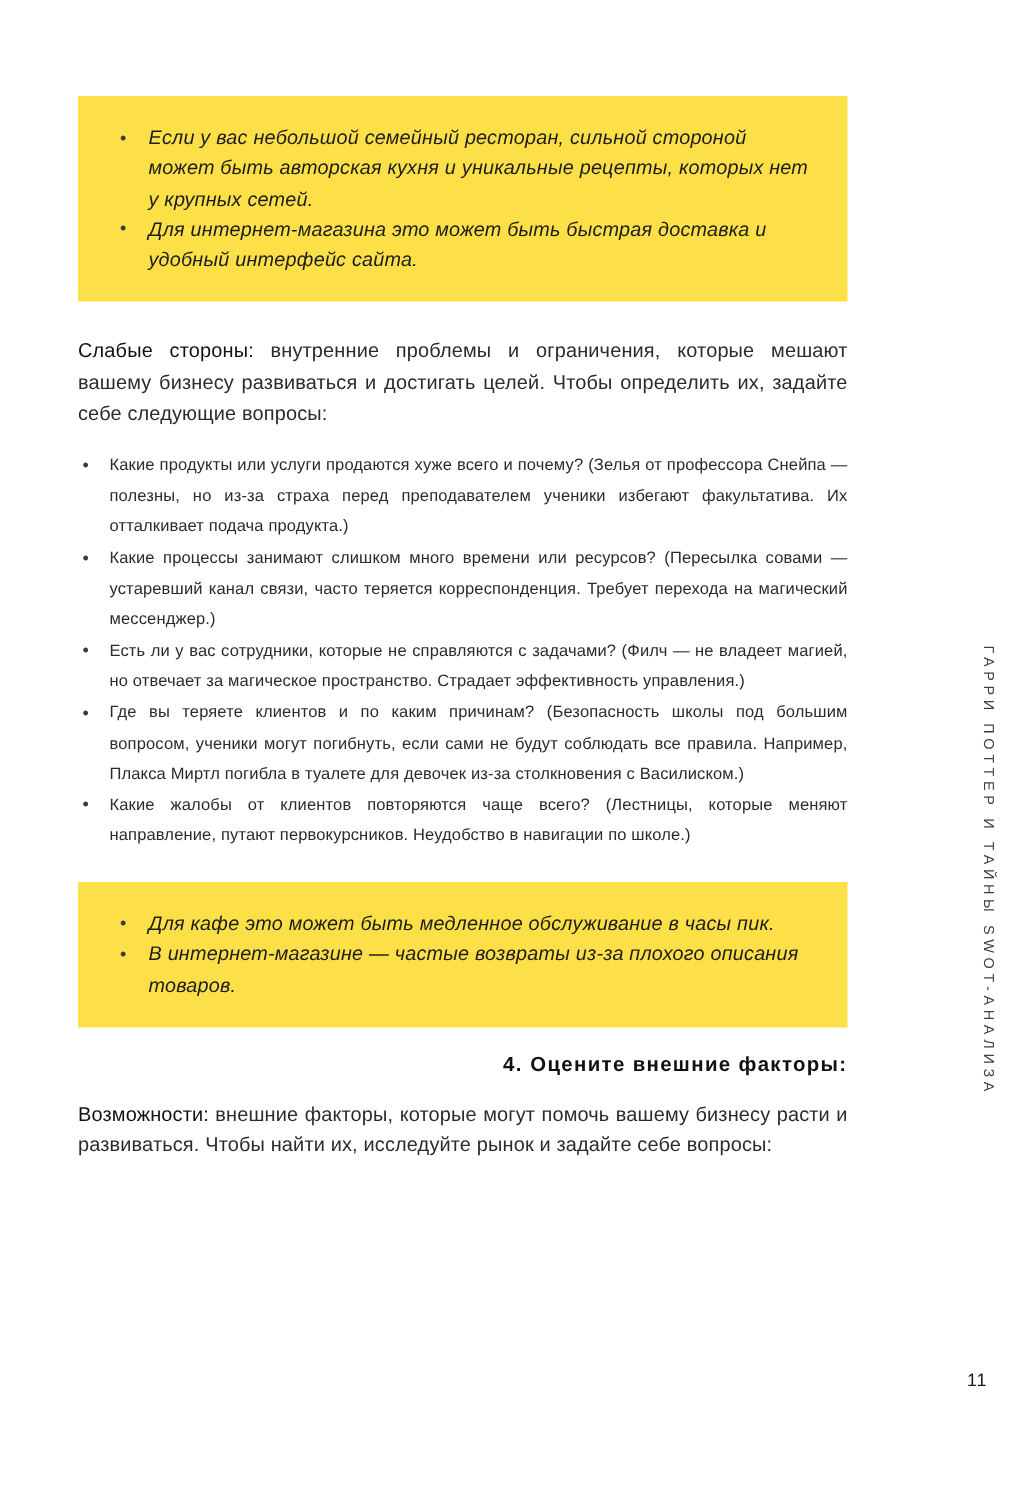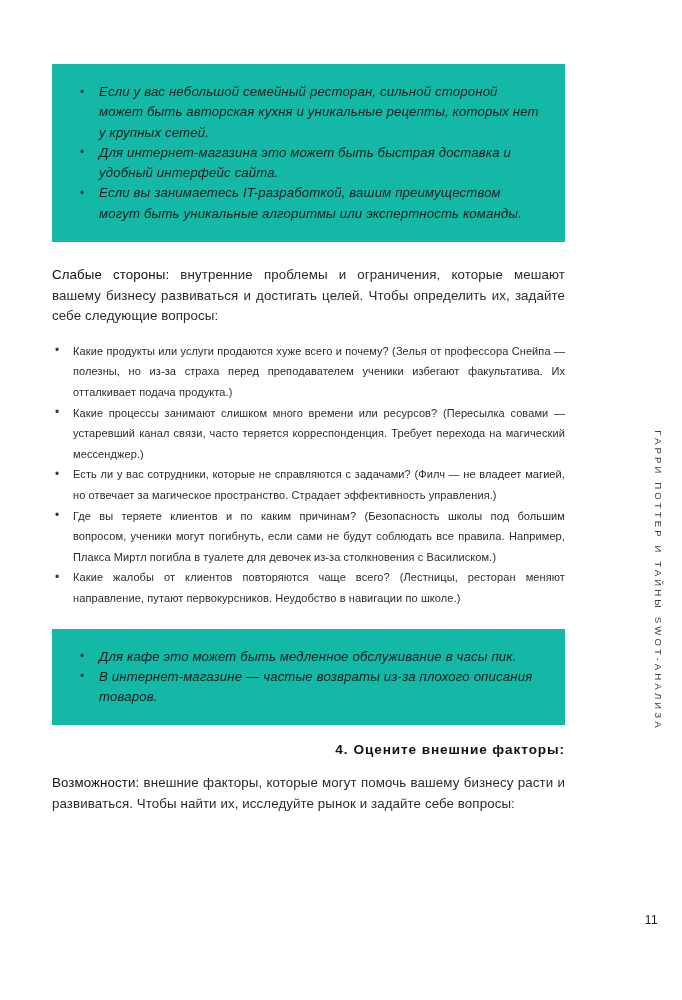--- a/index.html
+++ b/index.html
@@ -24,21 +24,21 @@
   
   .content {
     position: absolute;
     left: 52px;
     top: 64px;
     width: 513px;
   }
 
   
   .callout {
-    background: #14b8a6;
+    background: #fde047;
     padding: 18px 20px 18px 20px;
     box-sizing: border-box;
     width: 513px;
   }
   .callout ul {
     margin: 0;
     padding: 0;
     list-style: none;
   }
   .callout li {
@@ -151,36 +151,35 @@
 <body>
 
 <div class="page">
 
   <div class="content">
 
     <div class="callout">
       <ul>
         <li>Если у вас небольшой семейный ресторан, сильной стороной может быть авторская кухня и уникальные рецепты, которых нет у крупных сетей.</li>
         <li>Для интернет-магазина это может быть быстрая доставка и удобный интерфейс сайта.</li>
-        <li>Если вы занимаетесь IT-разработкой, вашим преимуществом могут быть уникальные алгоритмы или экспертность команды.</li>
       </ul>
     </div>
 
     <div class="gap-a"></div>
 
     <p class="para"><b>Слабые стороны:</b><span> внутренние проблемы и ограничения, которые мешают вашему бизнесу развиваться и достигать целей. Чтобы определить их, задайте себе следующие вопросы:</span></p>
 
     <div class="gap-b"></div>
 
     <ul class="qlist">
       <li>Какие продукты или услуги продаются хуже всего и почему? (Зелья от профессора Снейпа — полезны, но из-за страха перед преподавателем ученики избегают факультатива. Их отталкивает подача продукта.)</li>
       <li>Какие процессы занимают слишком много времени или ресурсов? (Пересылка совами — устаревший канал связи, часто теряется корреспонденция. Требует перехода на магический мессенджер.)</li>
       <li>Есть ли у вас сотрудники, которые не справляются с задачами? (Филч — не владеет магией, но отвечает за магическое пространство. Страдает эффективность управления.)</li>
       <li>Где вы теряете клиентов и по каким причинам? (Безопасность школы под большим вопросом, ученики могут погибнуть, если сами не будут соблюдать все правила. Например, Плакса Миртл погибла в туалете для девочек из-за столкновения с Василиском.)</li>
-      <li>Какие жалобы от клиентов повторяются чаще всего? (Лестницы, ресторан меняют направление, путают первокурсников. Неудобство в навигации по школе.)</li>
+      <li>Какие жалобы от клиентов повторяются чаще всего? (Лестницы, которые меняют направление, путают первокурсников. Неудобство в навигации по школе.)</li>
     </ul>
 
     <div class="gap-c"></div>
 
     <div class="callout">
       <ul>
         <li>Для кафе это может быть медленное обслуживание в часы пик.</li>
         <li>В интернет-магазине — частые возвраты из-за плохого описания товаров.</li>
       </ul>
     </div>

